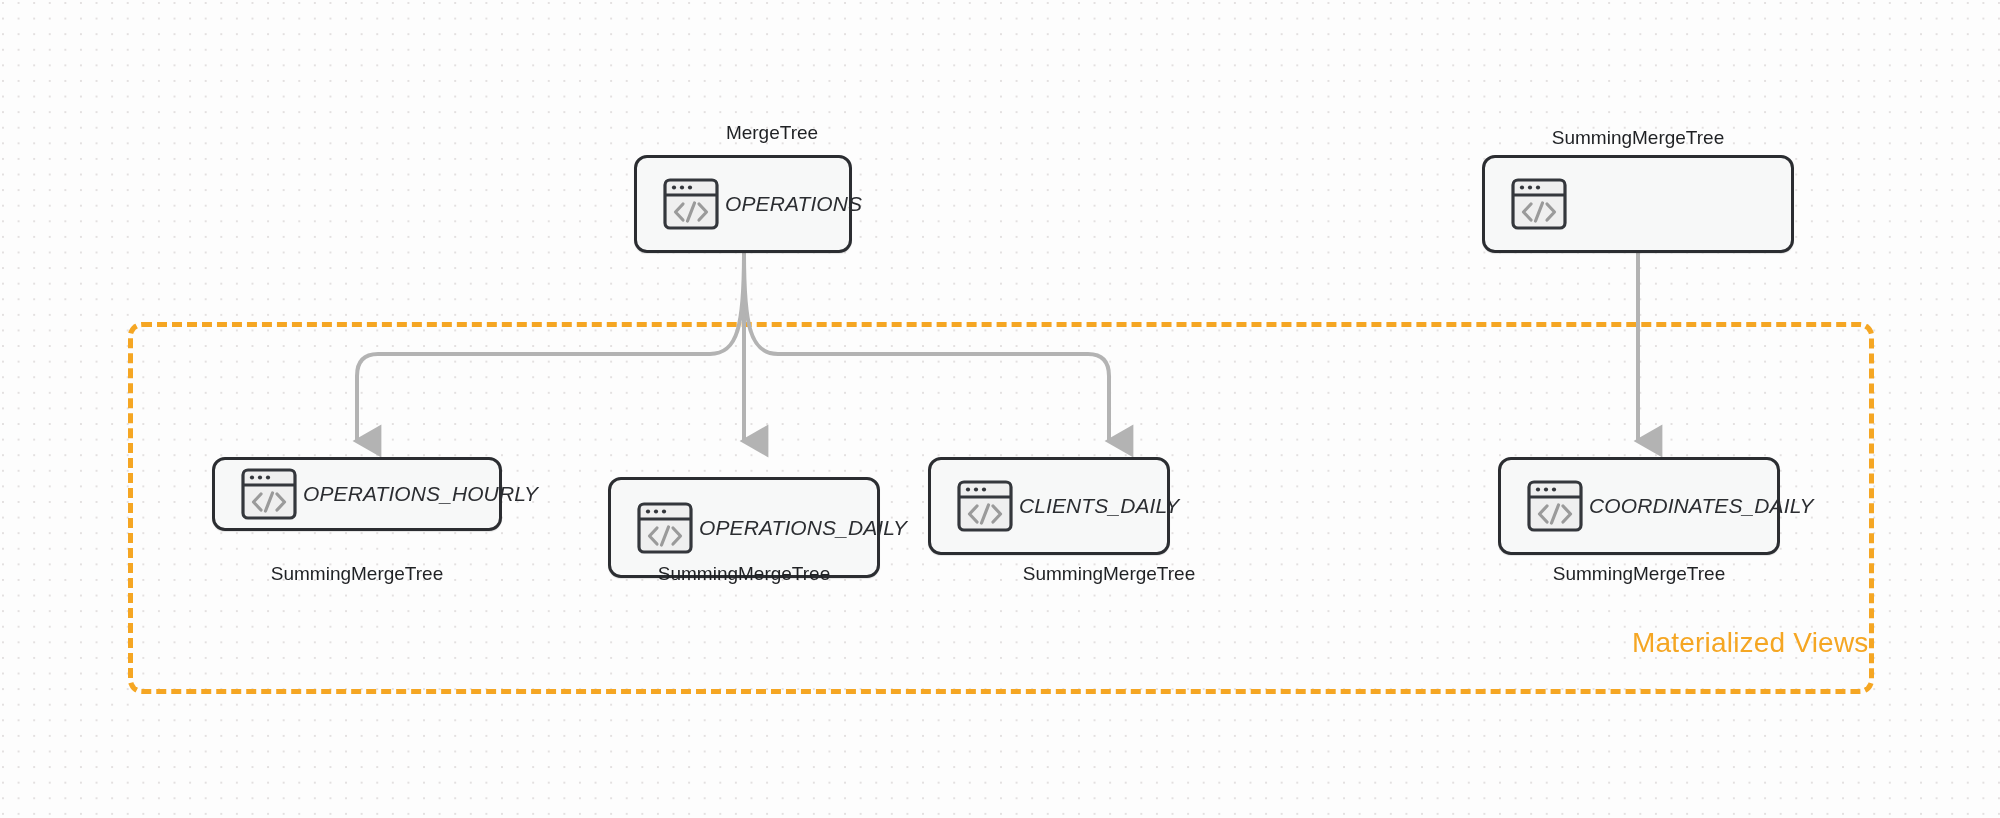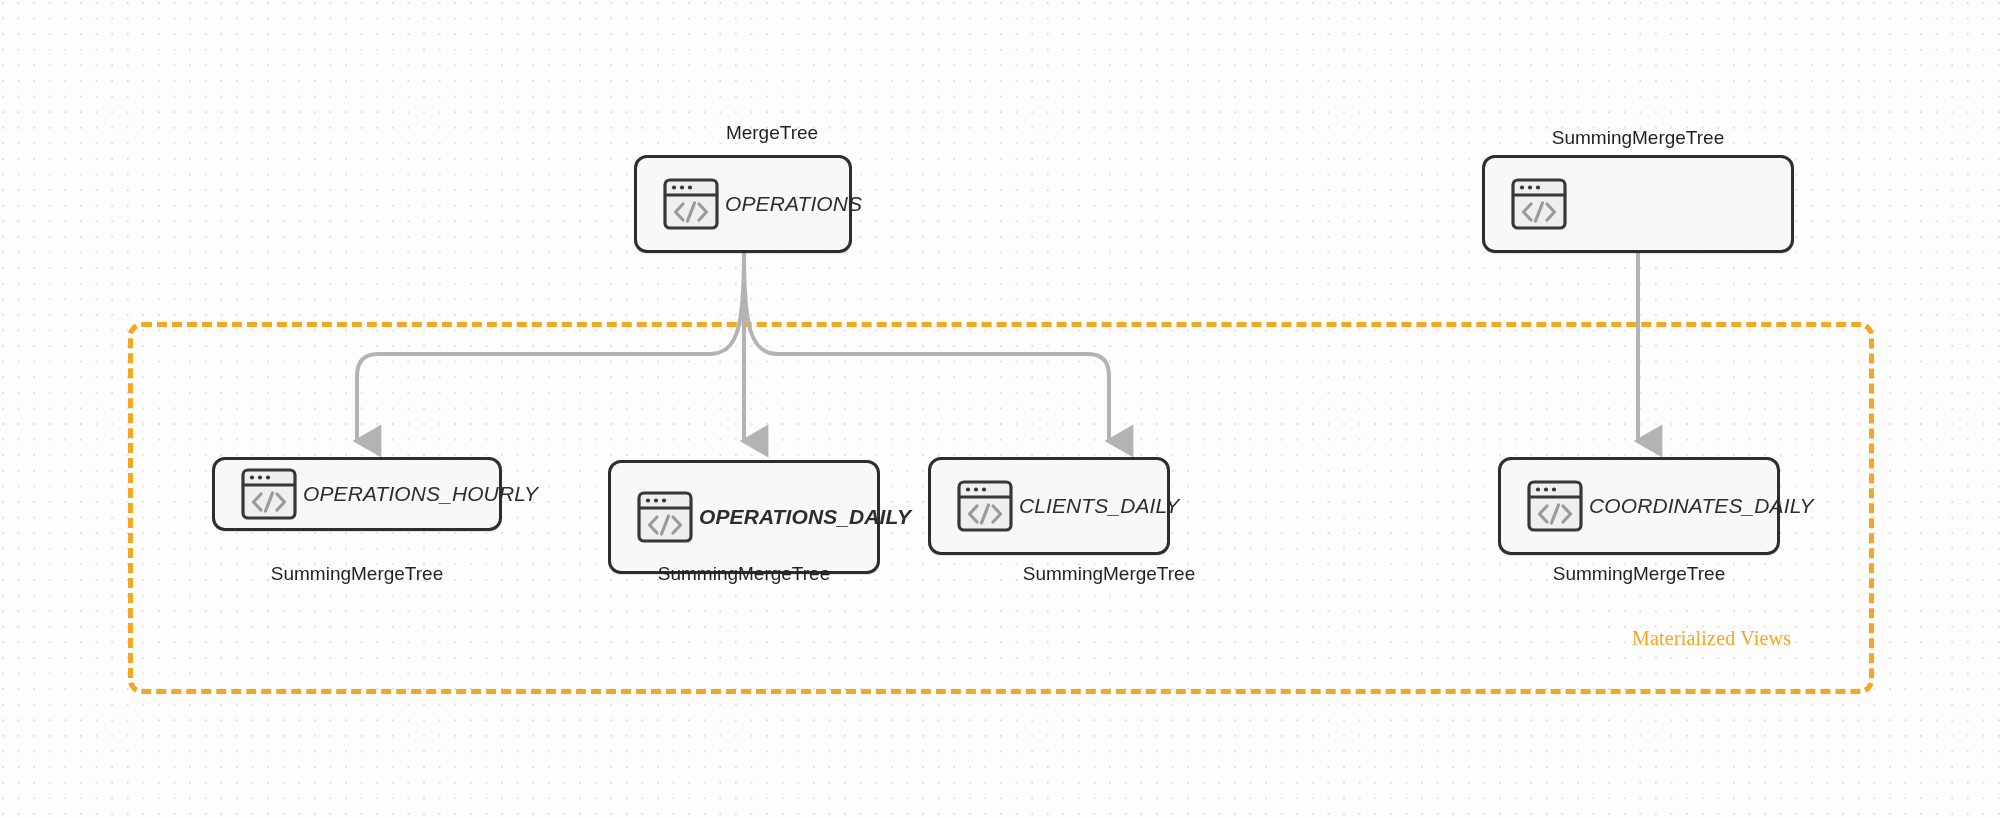--- a/index.html
+++ b/index.html
@@ -25,24 +25,24 @@
   .group-box {
     position: absolute;
     box-sizing: border-box;
     border: 5px dashed #F5A623;
     border-radius: 14px;
     background: transparent;
   }
   .group-label {
     position: absolute;
     color: #F5A623;
-    font-size: 20px;
+    font-size: 28px;
     letter-spacing: 0.2px;
     white-space: nowrap;
-    font-family: Liberation Serif, serif;
+    font-family: Liberation Sans, sans-serif;
   }
 
   
   #edges {
     position: absolute;
     left: 0; top: 0;
     width: 2000px;
     height: 818px;
     pointer-events: none;
   }
@@ -156,21 +156,21 @@
         <circle cx="27" cy="9.5" r="2.1" fill="#34373c"></circle>
         <path d="M 20 26 L 12.5 34 L 20 42" fill="none" stroke="#9a9a9a" stroke-width="3.2" stroke-linecap="round" stroke-linejoin="round"></path>
         <path d="M 36 26 L 43.5 34 L 36 42" fill="none" stroke="#9a9a9a" stroke-width="3.2" stroke-linecap="round" stroke-linejoin="round"></path>
         <line x1="31.5" y1="25" x2="24.5" y2="43" stroke="#9a9a9a" stroke-width="3.2" stroke-linecap="round"></line>
       </svg>
     </span>
     <span class="node-title">OPERATIONS_HOURLY</span>
   </div>
   <div class="engine-label" style="left:212px; top:563px; width:290px;">SummingMergeTree</div>
 
-  <div class="node" style="left:608px; top:460px; width:272px; height:114px;font-weight:bold;">
+  <div class="node" style="left:608px; top:477px; width:272px; height:101px;">
     <span class="node-icon">
       <svg viewBox="0 0 56 52" width="56" height="52" aria-hidden="true">
         <rect x="2" y="2" width="52" height="48" rx="5" ry="5" fill="#efefef" stroke="#34373c" stroke-width="3.2"></rect>
         <line x1="2" y1="17" x2="54" y2="17" stroke="#34373c" stroke-width="3.2"></line>
         <circle cx="11" cy="9.5" r="2.1" fill="#34373c"></circle>
         <circle cx="19" cy="9.5" r="2.1" fill="#34373c"></circle>
         <circle cx="27" cy="9.5" r="2.1" fill="#34373c"></circle>
         <path d="M 20 26 L 12.5 34 L 20 42" fill="none" stroke="#9a9a9a" stroke-width="3.2" stroke-linecap="round" stroke-linejoin="round"></path>
         <path d="M 36 26 L 43.5 34 L 36 42" fill="none" stroke="#9a9a9a" stroke-width="3.2" stroke-linecap="round" stroke-linejoin="round"></path>
         <line x1="31.5" y1="25" x2="24.5" y2="43" stroke="#9a9a9a" stroke-width="3.2" stroke-linecap="round"></line>

